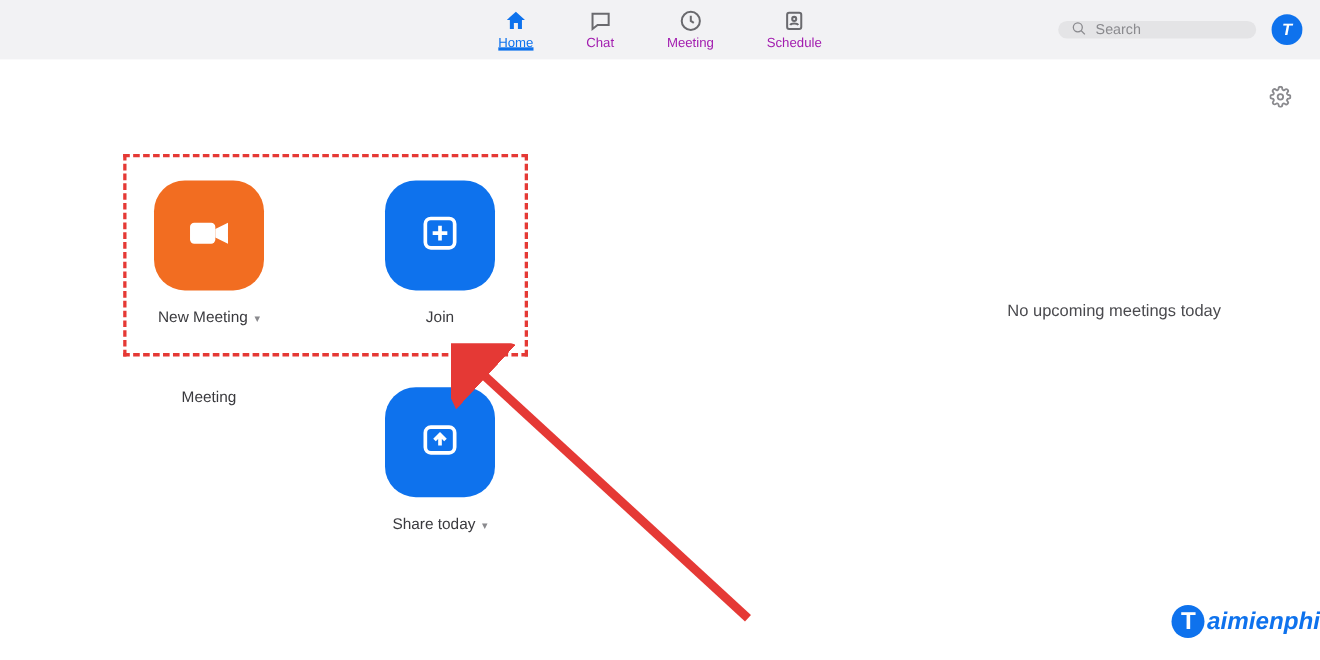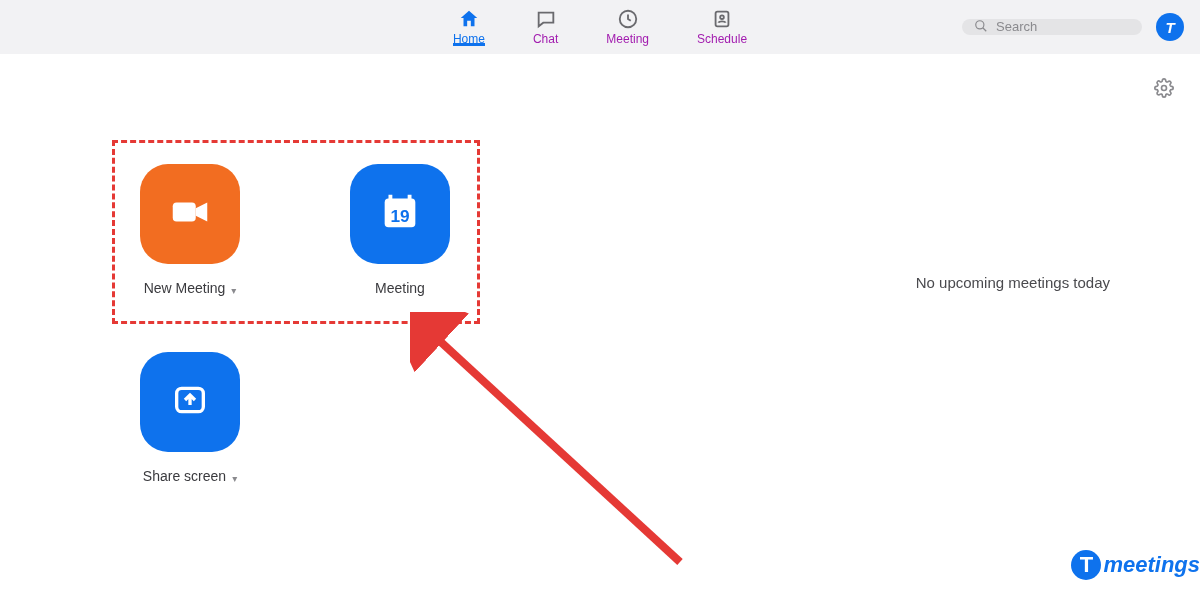--- a/index.html
+++ b/index.html
@@ -129,48 +129,51 @@
                 <path d="M15 10l6-3v10l-6-3z"></path>
               </svg>
           </span>
         </div>
         <div class="action-label">
           <span>New Meeting</span>
           <span class="chevron">▾</span>
         </div>
       </div>
 
-
       <div class="action-item">
         <div class="action-btn btn-blue">
           <span>
-            <svg width="46" height="46" viewBox="0 0 24 24" fill="#fff">
-                <rect x="4" y="5" width="16" height="15" rx="2"></rect>
-                <rect x="4" y="5" width="16" height="4" fill="#0e72ed" opacity="0"></rect>
-                <path d="M7 3v4M17 3v4" stroke="#fff" stroke-width="2"></path>
-                <text x="12" y="17" font-size="9" text-anchor="middle" fill="#0e72ed" font-weight="700">19</text>
+            <svg width="40" height="40" viewBox="0 0 24 24" fill="none" stroke="#fff" stroke-width="2">
+                <rect x="4" y="4" width="16" height="16" rx="3"></rect>
+                <path d="M12 8v8M8 12h8"></path>
               </svg>
           </span>
         </div>
+        <div class="action-label">
+          <span>Join</span>
+        </div>
+      </div>
+
+      <div class="action-item">
         <div class="action-label">
           <span>Meeting</span>
         </div>
       </div>
 
       <div class="action-item">
         <div class="action-btn btn-blue">
           <span>
             <svg width="40" height="40" viewBox="0 0 24 24" fill="none" stroke="#fff" stroke-width="2">
                 <rect x="4" y="5" width="16" height="14" rx="3"></rect>
                 <path d="M12 15V9M9 12l3-3 3 3"></path>
               </svg>
           </span>
         </div>
         <div class="action-label">
-          <span>Share screen</span>
+          <span>Share today</span>
           <span class="chevron">▾</span>
         </div>
       </div>
     </div>
 
     <div class="right-col">
       <div class="no-meetings">No upcoming meetings today</div>
     </div>
   </div>
 
@@ -178,15 +181,15 @@
     <defs>
       <marker id="arrowhead" markerWidth="12" markerHeight="10" refX="2" refY="5" orient="auto">
         <polygon points="0 0, 12 5, 0 10" fill="#e53935"></polygon>
       </marker>
     </defs>
     <line x1="270" y1="250" x2="20" y2="20" stroke="#e53935" stroke-width="8" marker-end="url(#arrowhead)"></line>
   </svg>
 
   <div class="watermark">
     <span class="circ">T</span>
-    <span>meetings</span>
+    <span>aimienphi</span>
   </div>
 </div>
 
 </body></html>

